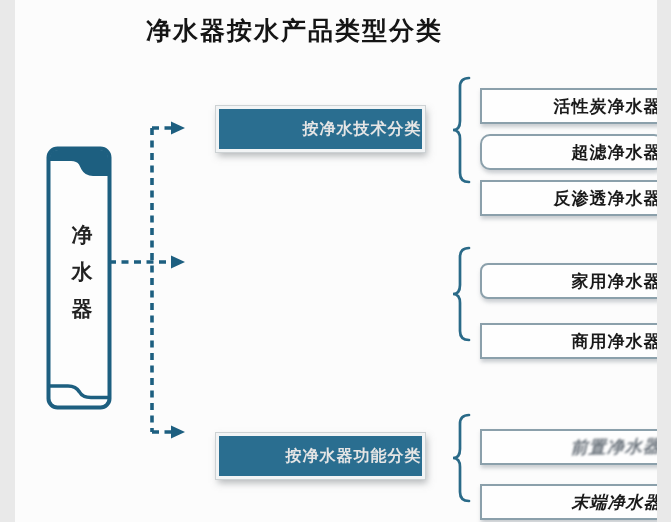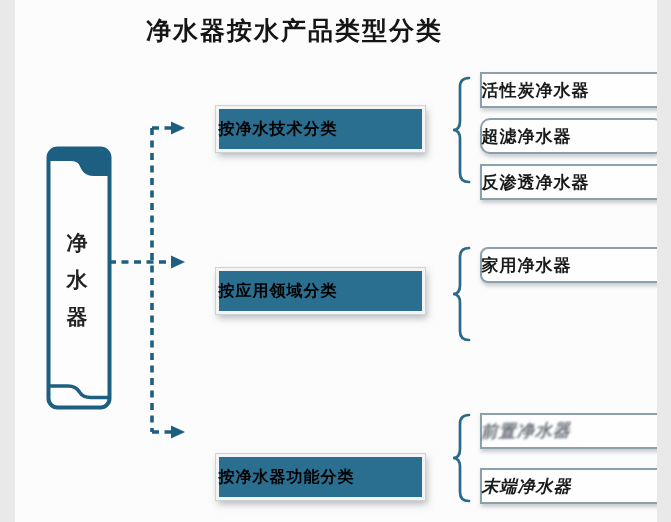--- a/index.html
+++ b/index.html
@@ -18,50 +18,50 @@
     position:absolute;
     left:100px;top:14px;width:360px;
     text-align:center;
     font-size:25px;font-weight:bold;
     letter-spacing:2px;
     color:#151515;
   }
   .cartridge-wrap{position:absolute;left:31px;top:146px;width:66px;height:264px;}
   .cartridge-label{
     position:absolute;
-    left:52px;top:224px;width:26px;
+    left:52px;top:216px;width:26px;
     font-size:21px;font-weight:bold;color:#222;
-    line-height:37px;text-align:left;
+    line-height:37px;text-align:right;
     word-break:break-all;
   }
   .connector{position:absolute;left:90px;top:115px;width:112px;height:330px;}
   .mid-box{
     position:absolute;left:201px;width:209px;height:46px;
     background:#2a6e90;
     border:3px solid #f2f4f5;
     box-shadow:0 0 0 1px #cdd2d4, 2px 4px 7px rgba(110,115,120,.5);
     box-sizing:border-box;
-    display:flex;align-items:center;justify-content:flex-start;
-    color:#000000;font-size:16px;font-weight:bold;letter-spacing:1px;
+    display:flex;align-items:center;justify-content:flex-end;
+    color:#e5e5e5;font-size:16px;font-weight:bold;letter-spacing:1px;
   }
   .mid-1{top:106px;}
   .mid-2{top:268px;}
-  .mid-3{top:454px;}
+  .mid-3{top:433px;}
   .brace{position:absolute;left:436px;width:20px;}
   .brace-1{top:76px;height:108px;}
   .brace-2{top:246px;height:96px;}
   .brace-3{top:413px;height:90px;}
   .leaf-box{
     position:absolute;left:465px;width:184px;height:36px;
     background:#fefefe;
     border:2px solid #8ba0ab;
     box-shadow:1px 3px 4px rgba(120,130,140,.4);
     box-sizing:border-box;
-    display:flex;align-items:center;justify-content:flex-start;
-    color:#1a1a1a;font-size:17px;font-weight:bold;letter-spacing:1px;
+    display:flex;align-items:center;justify-content:flex-end;
+    color:#1a1a1a;font-size:17px;font-weight:bold;letter-spacing:1px;margin-top:16px;
   }
   .l-1a{top:72px;} .l-1b{top:118px;border-radius:10px;} .l-1c{top:164px;}
   .l-2a{top:247px;border-radius:8px;} .l-2b{top:307px;}
   .l-3a{top:413px;} .l-3b{top:468px;font-style:italic;}
   .distorted{
     transform:skewX(-14deg) rotate(-1deg);
     filter:blur(0.8px);
     opacity:.78;
     color:#3c4752;
   }
@@ -92,23 +92,20 @@
     <g fill="#1d5f80">
       <polygon points="66,6.5 80,13 66,19.5"></polygon>
       <polygon points="66,140.5 80,147 66,153.5"></polygon>
       <polygon points="66,310.5 80,317 66,323.5"></polygon>
     </g>
   </svg>
 
   <div class="mid-box mid-1">
     <span>按净水技术分类</span>
   </div>
-  <div class="mid-box mid-2">
-    <span>按应用领域分类</span>
-  </div>
   <div class="mid-box mid-3">
     <span>按净水器功能分类</span>
   </div>
 
   <svg class="brace brace-1" viewBox="0 0 20 108">
     <path d="M18,2 Q9,2 9,11 L9,45 Q9,54 2,54 Q9,54 9,63 L9,97 Q9,106 18,106" fill="none" stroke="#2a6a88" stroke-width="2.7" stroke-linecap="round"></path>
   </svg>
   <svg class="brace brace-2" viewBox="0 0 20 96">
     <path d="M18,2 Q9,2 9,11 L9,39 Q9,48 2,48 Q9,48 9,57 L9,85 Q9,94 18,94" fill="none" stroke="#2a6a88" stroke-width="2.7" stroke-linecap="round"></path>
   </svg>
@@ -122,20 +119,23 @@
   <div class="leaf-box l-1b">
     <span>超滤净水器</span>
   </div>
   <div class="leaf-box l-1c">
     <span>反渗透净水器</span>
   </div>
 
   <div class="leaf-box l-2a">
     <span>家用净水器</span>
   </div>
+  <div class="leaf-box l-2b">
+    <span>商用净水器</span>
+  </div>
 
   <div class="leaf-box l-3a">
     <span class="distorted">前置净水器</span>
   </div>
   <div class="leaf-box l-3b">
     <span>末端净水器</span>
   </div>
 
 </div>
 

